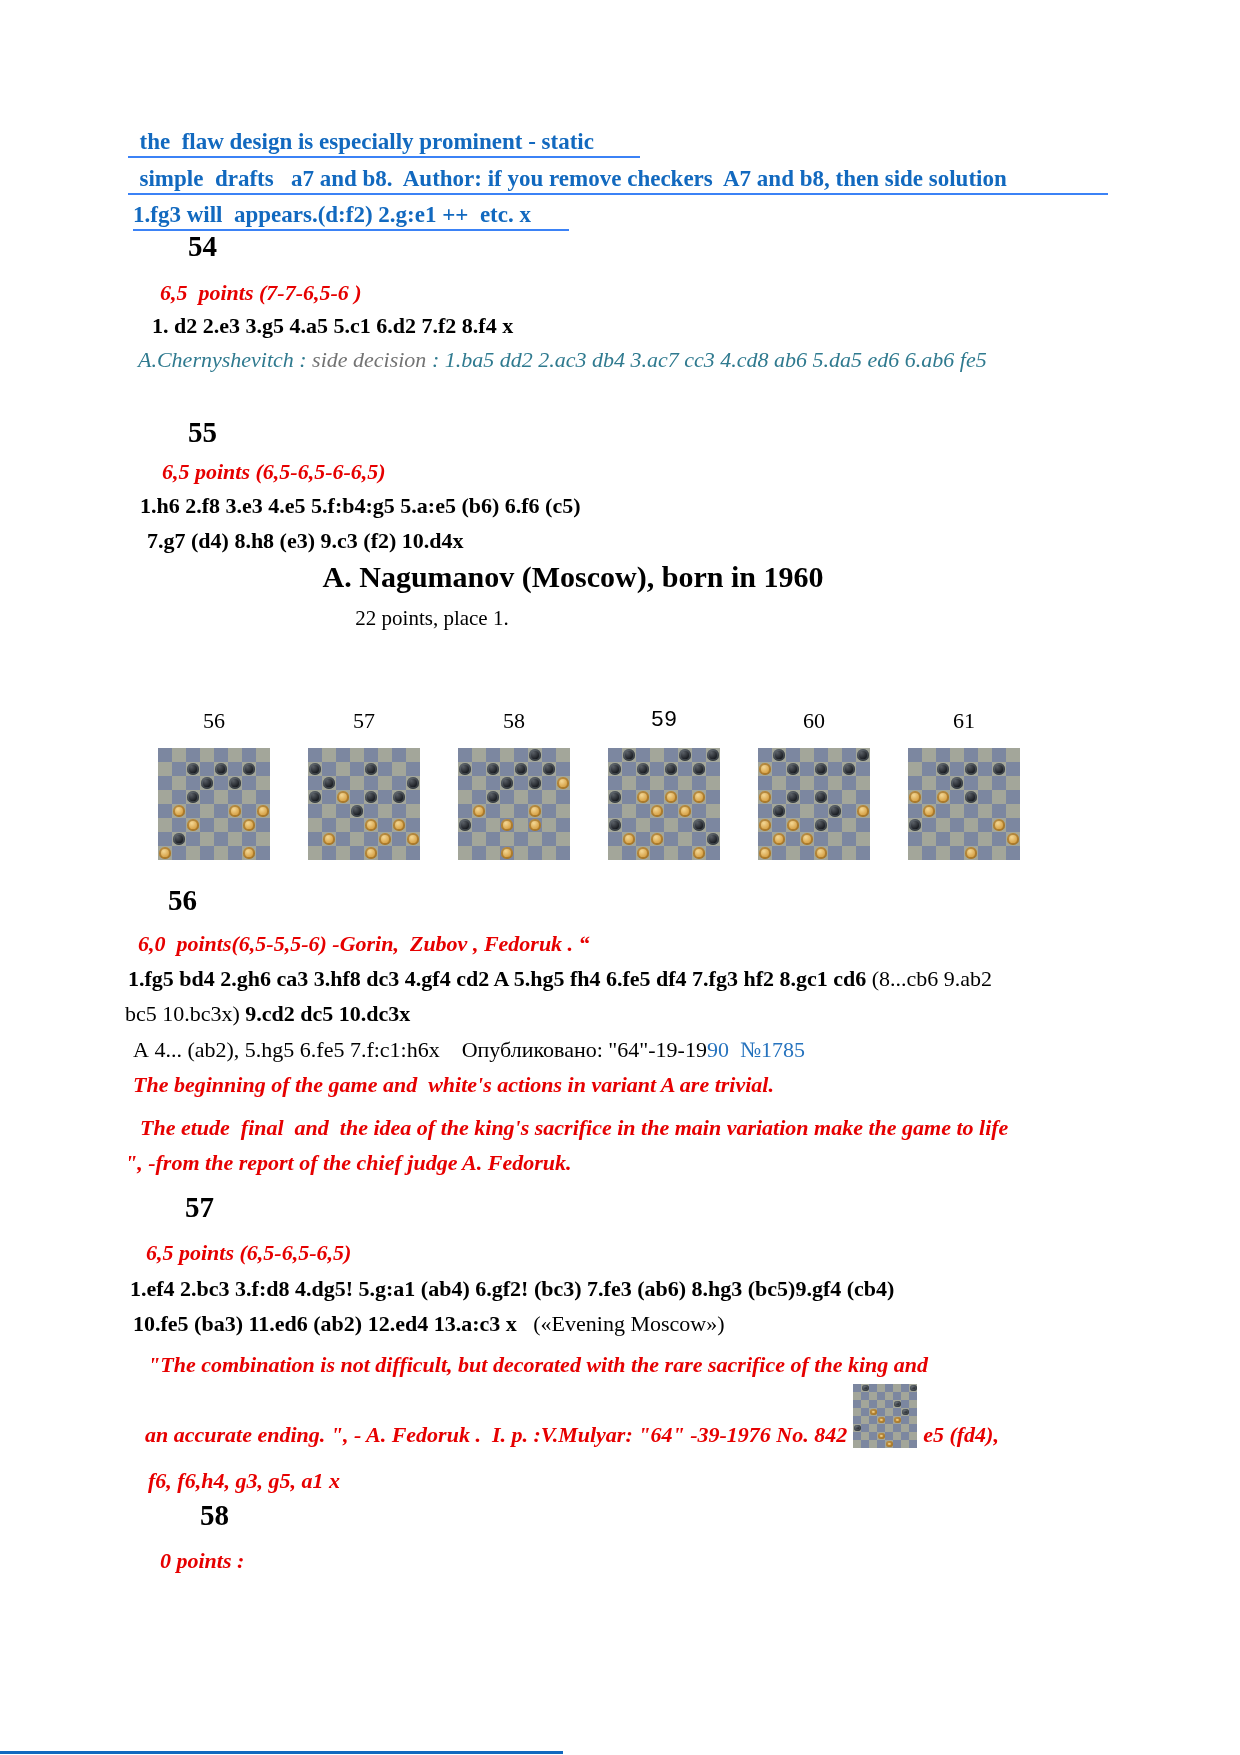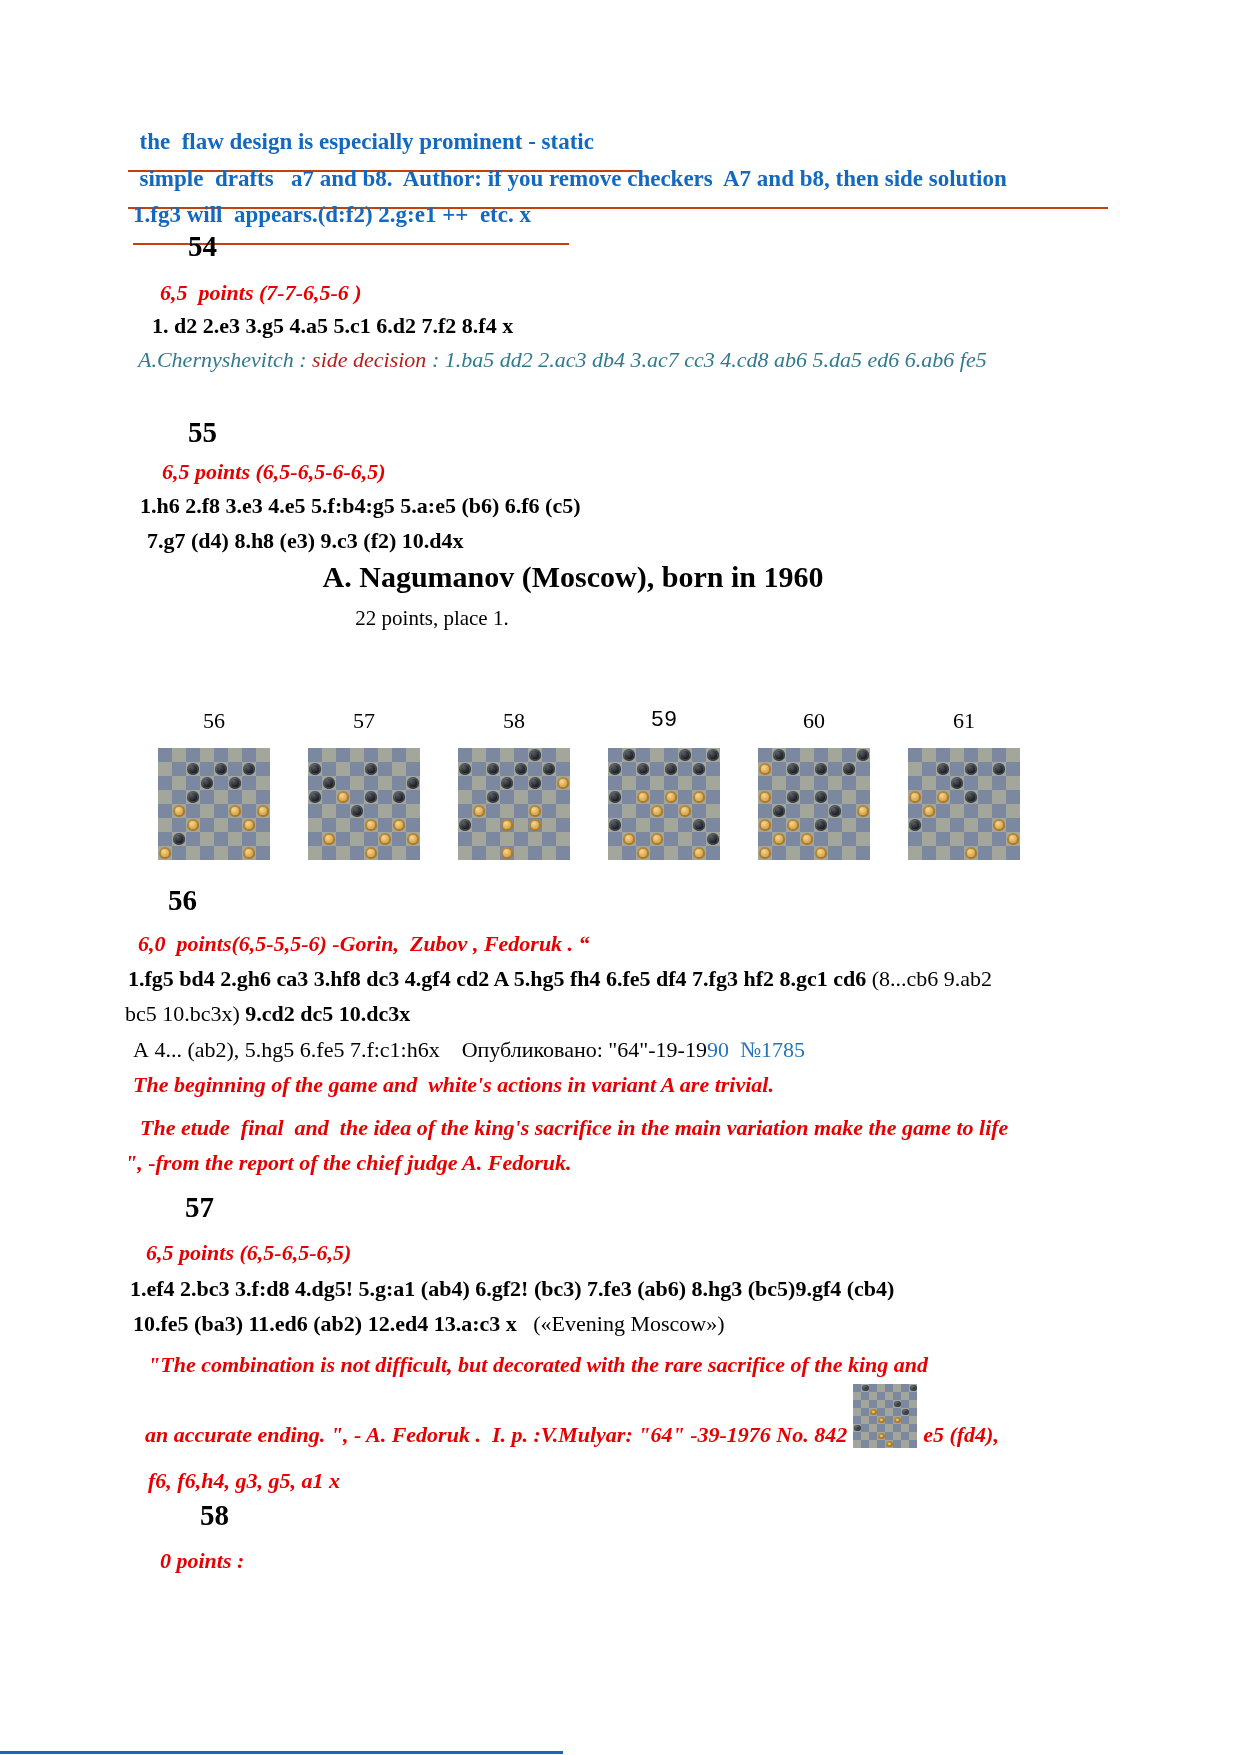--- a/index.html
+++ b/index.html
@@ -1,26 +1,26 @@
 <!DOCTYPE html>
 <html><head>
 <meta charset="utf-8">
 <style>
   html,body{margin:0;padding:0;background:#ffffff;}
   .page{position:relative;width:1240px;height:1755px;background:#ffffff;overflow:hidden;
         font-family:"Liberation Serif","DejaVu Serif",serif;color:#000;}
   .line{position:absolute;white-space:pre-wrap;}
   .blue-h{color:#1269bf;font-weight:bold;font-size:23px;}
-  .blue-h .u{display:inline-block;white-space:pre;border-bottom:2px solid #c2410c;padding-bottom:15px;}
+  .blue-h .u{display:inline-block;white-space:pre;border-bottom:2px solid #3b82f6;padding-bottom:1px;}
   .num{font-size:29px;font-weight:bold;color:#000;}
   .red-i{color:#e60000;font-weight:bold;font-style:italic;font-size:22px;}
   .bold-m{font-weight:bold;font-size:22px;color:#000;}
   .reg{font-weight:normal;margin-top:32px;}
   .teal{color:#2f7a8f;font-style:italic;font-size:22px;}
-  .red-part{color:#b91c1c;}
+  .red-part{color:#737373;}
   .blue-part{color:#2673be;}
   .blk{font-size:22px;color:#000;}
   .title{font-size:30px;font-weight:bold;text-align:center;}
   .subtitle{font-size:21px;text-align:center;}
   .board-label{position:absolute;width:112px;text-align:center;font-size:22px;color:#000;}
   .board{position:absolute;width:112px;height:112px;display:grid;
          grid-template-columns:repeat(8,1fr);grid-template-rows:repeat(8,1fr);}
   .board-mini{position:relative;width:64px;height:64px;display:grid;flex:0 0 auto;
          grid-template-columns:repeat(8,1fr);grid-template-rows:repeat(8,1fr);margin:0 6px;}
   .sq-d{background:#7c87a0;}

